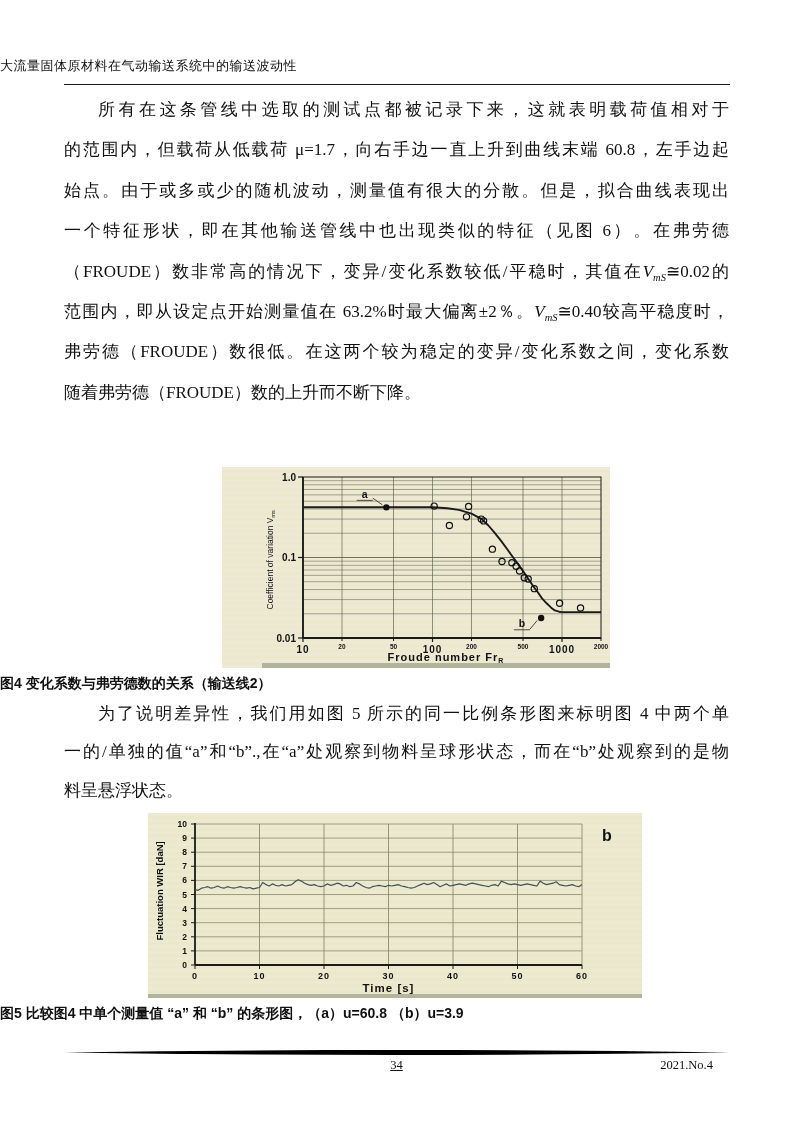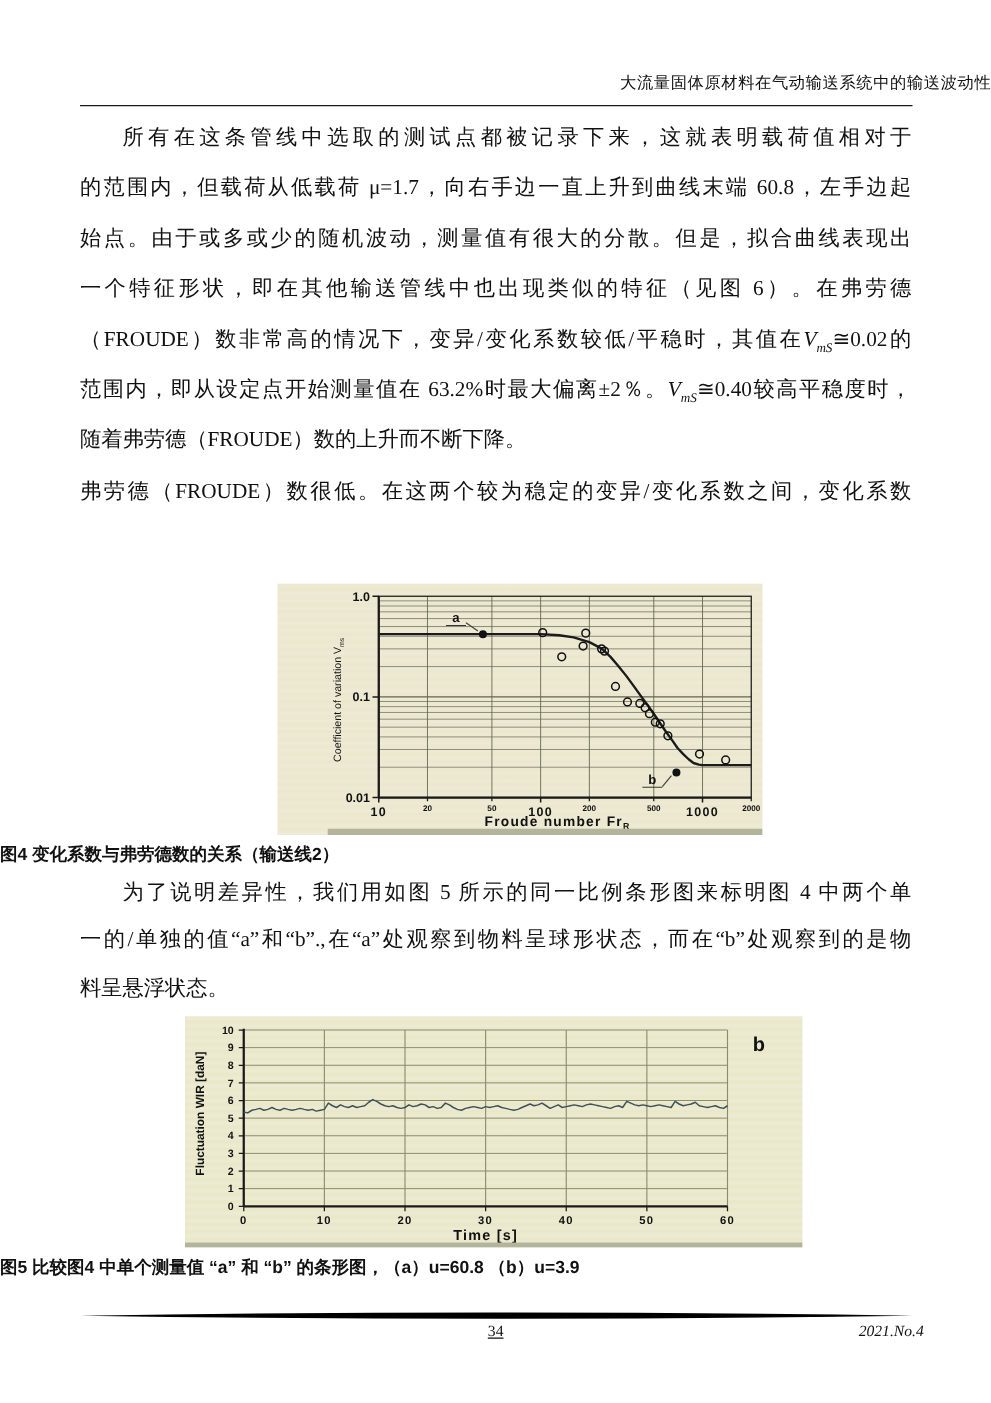--- a/index.html
+++ b/index.html
@@ -1,18 +1,18 @@
 <!DOCTYPE html>
 <html><head>
 <meta charset="utf-8">
 <style>
   html,body{margin:0;padding:0;background:#fff;}
   .page{position:relative;width:793px;height:1122px;background:#ffffff;overflow:hidden;
         font-family:"Liberation Serif","DejaVu Serif",serif;color:#111;}
-  .header-title{position:absolute;top:57px;left:0;width:100%;text-align:right;
+  .header-title{position:absolute;top:57px;left:0;width:100%;text-align:left;
         font-size:13px;letter-spacing:.5px;}
   .header-rule{position:absolute;top:84px;left:64px;width:666px;height:0;
         border-top:1.4px solid #1a1a1a;}
   .para{position:absolute;left:64px;width:665px;font-size:17px;}
   #para1{top:90px;}
   #para1 .line{line-height:40.4px;height:40.4px;}
   #para2{top:695px;}
   #para2 .line{line-height:38.4px;height:38.4px;}
   .line{white-space:nowrap;overflow:visible;}
   .line.j{text-align:justify;text-align-last:justify;white-space:normal;height:auto;}
@@ -23,40 +23,40 @@
   #fig4-box{left:222px;top:467px;width:348px;height:201px;
      background:repeating-linear-gradient(180deg,#ece9d0 0px,#efe9d8 2px,#eae8cb 4px,#ece9d0 6px);padding-left:40px;}
   #fig5-box{left:148px;top:813px;width:494px;height:185px;
      background:repeating-linear-gradient(180deg,#ebe9cd 0px,#eeead6 2px,#e8e8c6 4px,#ebe9cd 6px);}
   .caption{position:absolute;left:0;width:100%;text-align:left;
      font-family:"Liberation Sans","DejaVu Sans",sans-serif;font-weight:bold;font-size:14px;}
   #caption4{top:675px;}
   #caption5{top:1005px;}
   .footer-lens{position:absolute;left:64px;top:1049px;width:666px;height:7px;}
   .footer-page{position:absolute;top:1058px;left:0;width:100%;text-align:center;font-size:12.5px;text-decoration:underline;}
-  .footer-issue{position:absolute;top:1058px;right:54px;font-size:12.5px;font-style:italic;}
+  .footer-issue{position:absolute;top:1058px;right:80px;font-size:12.5px;}
   svg text{font-family:"Liberation Sans","DejaVu Sans",sans-serif;}
 </style>
 </head>
 <body>
 
 <div class="page">
 
   <div class="header-title">大流量固体原材料在气动输送系统中的输送波动性</div>
   <div class="header-rule"></div>
 
   <div class="para" id="para1">
       <div class="line ind j"><span>所有在这条管线中选取的测试点都被记录下来，这就表明载荷值相对于</span></div>
       <div class="line j"><span>的范围内，但载荷从低载荷 μ=1.7，向右手边一直上升到曲线末端 60.8，左手边起</span></div>
       <div class="line j"><span>始点。由于或多或少的随机波动，测量值有很大的分散。但是，拟合曲线表现出</span></div>
       <div class="line j"><span>一个特征形状，即在其他输送管线中也出现类似的特征（见图 6）。在弗劳德</span></div>
       <div class="line j"><span>（FROUDE）数非常高的情况下，变异/变化系数较低/平稳时，其值在</span><span class="it">V</span><sub class="subtxt">mS</sub><span>≅0.02的</span></div>
       <div class="line j"><span>范围内，即从设定点开始测量值在 63.2%时最大偏离±2％。</span><span class="it">V</span><sub class="subtxt">mS</sub><span>≅0.40较高平稳度时，</span></div>
+      <div class="line j"><span>弗劳德（FROUDE）数很低。在这两个较为稳定的变异/变化系数之间，变化系数</span></div>
       <div class="line"><span>随着弗劳德（FROUDE）数的上升而不断下降。</span></div>
-      <div class="line j"><span>弗劳德（FROUDE）数很低。在这两个较为稳定的变异/变化系数之间，变化系数</span></div>
     </div>
 
   <div class="figure-box" id="fig4-box">
     <svg id="fig4-svg" width="348" height="201" viewBox="0 0 348 201">
         <g>
           <line x1="41" y1="13.683477990134346" x2="339" y2="13.683477990134346" stroke="#62654f" stroke-width="0.55"></line>
           <line x1="41" y1="17.80125604714854" x2="339" y2="17.80125604714854" stroke="#62654f" stroke-width="0.55"></line>
           <line x1="41" y1="22.46960777885233" x2="339" y2="22.46960777885233" stroke="#62654f" stroke-width="0.55"></line>
           <line x1="41" y1="27.858824344116687" x2="339" y2="27.858824344116687" stroke="#62654f" stroke-width="0.55"></line>
           <line x1="41" y1="34.23291465095049" x2="339" y2="34.23291465095049" stroke="#62654f" stroke-width="0.55"></line>

